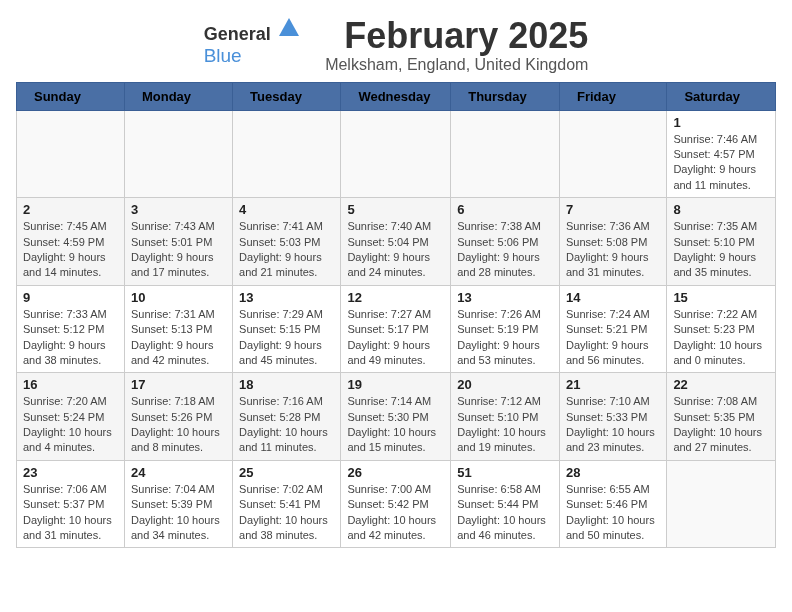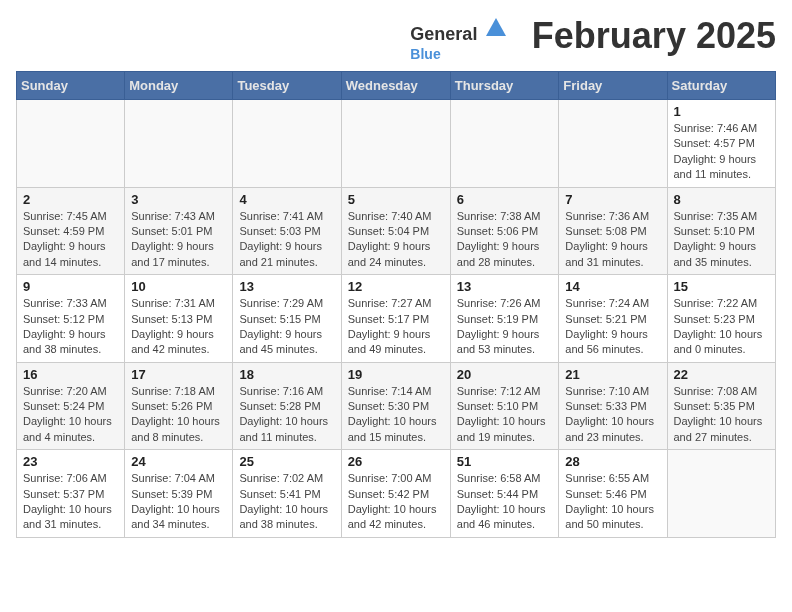--- a/index.html
+++ b/index.html
@@ -6,35 +6,35 @@
     body {
       font-family: Arial, sans-serif;
       background: #fff;
       width: 792px;
       min-height: 612px;
       padding: 16px;
     }
     .header-area {
       display: flex;
       align-items: flex-start;
-      justify-content: flex-end;
+      justify-content: center;
       margin-bottom: 8px;
     }
     .logo {
       display: flex;
       align-items: center;
     }
     .logo-text-general {
       font-size: 18px;
       font-weight: bold;
       color: #333;
     }
     .logo-text-blue {
-      font-size: 14px;
-      font-weight: bold;
+      font-size: 19px;
+      font-weight: normal;
       color: #4a90d9;
     }
     .logo-icon {
       width: 24px;
       height: 24px;
       margin-left: 2px;
     }
     .title-area {
       text-align: right;
       margin-left: 24px;
@@ -49,23 +49,23 @@
       font-size: 16px;
       color: #555;
     }
     .calendar {
       width: 100%;
       border-collapse: collapse;
       border: 1px solid #ccc;
     }
     .calendar th {
       background-color: #4a6fa5;
-      color: #e5e5e5;
+      color: #000000;
       text-align: left;
-      padding: 6px 4px;
+      padding: 6px 17px;
       font-size: 13px;
       border: 1px solid #3a5f95;
     }
     .calendar td {
       vertical-align: top;
       padding: 4px 6px;
       border: 1px solid #ccc;
       width: 110px;
       min-height: 80px;
       font-size: 11px;
@@ -102,20 +102,21 @@
       <span class="logo-text-general">General</span>
       <svg class="logo-icon" viewBox="0 0 24 24" xmlns="http://www.w3.org/2000/svg">
         <polygon points="12,2 22,20 2,20" fill="#4a90d9"></polygon>
       </svg>
       <br>
       <span class="logo-text-blue">Blue</span>
     </div>
   </div>
   <div class="title-area">
     <div class="month-title">February 2025</div>
+    <div class="location-title">Melksham, England, United Kingdom</div>
   </div>
 </div>
 
 <table class="calendar">
   <thead>
     <tr>
     <th>Sunday</th>
         <th>Monday</th>
         <th>Tuesday</th>
         <th>Wednesday</th>

